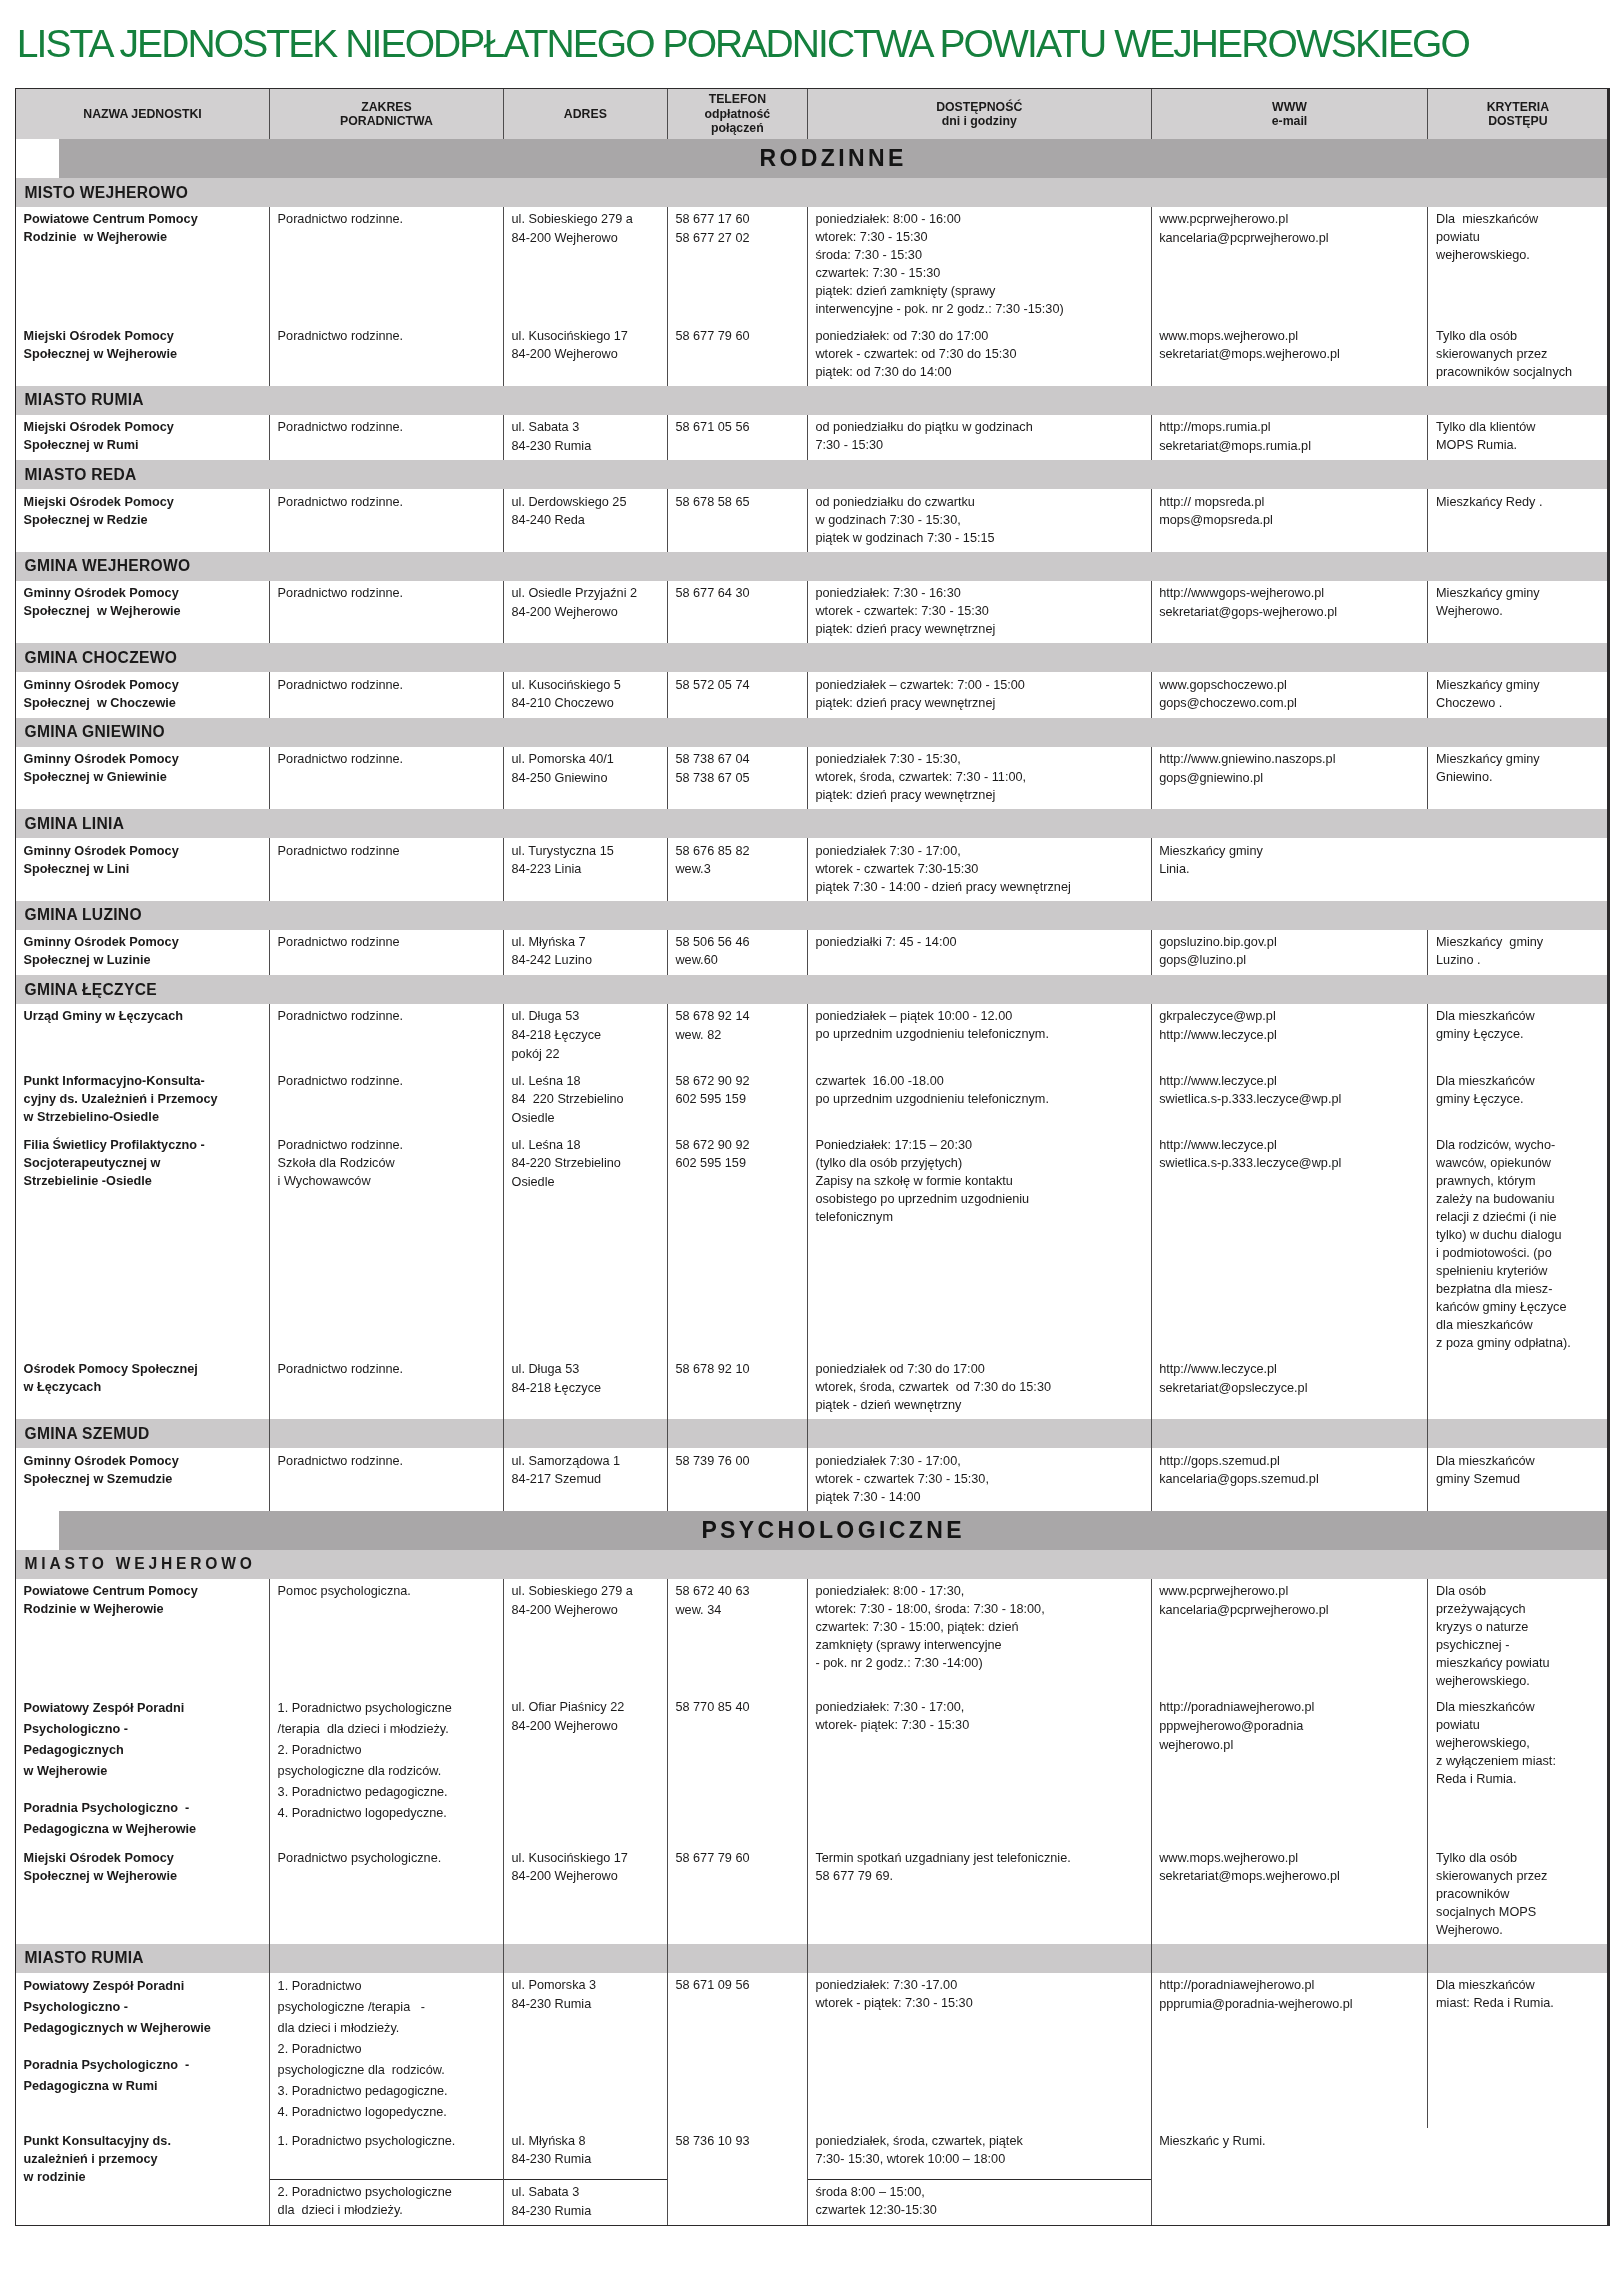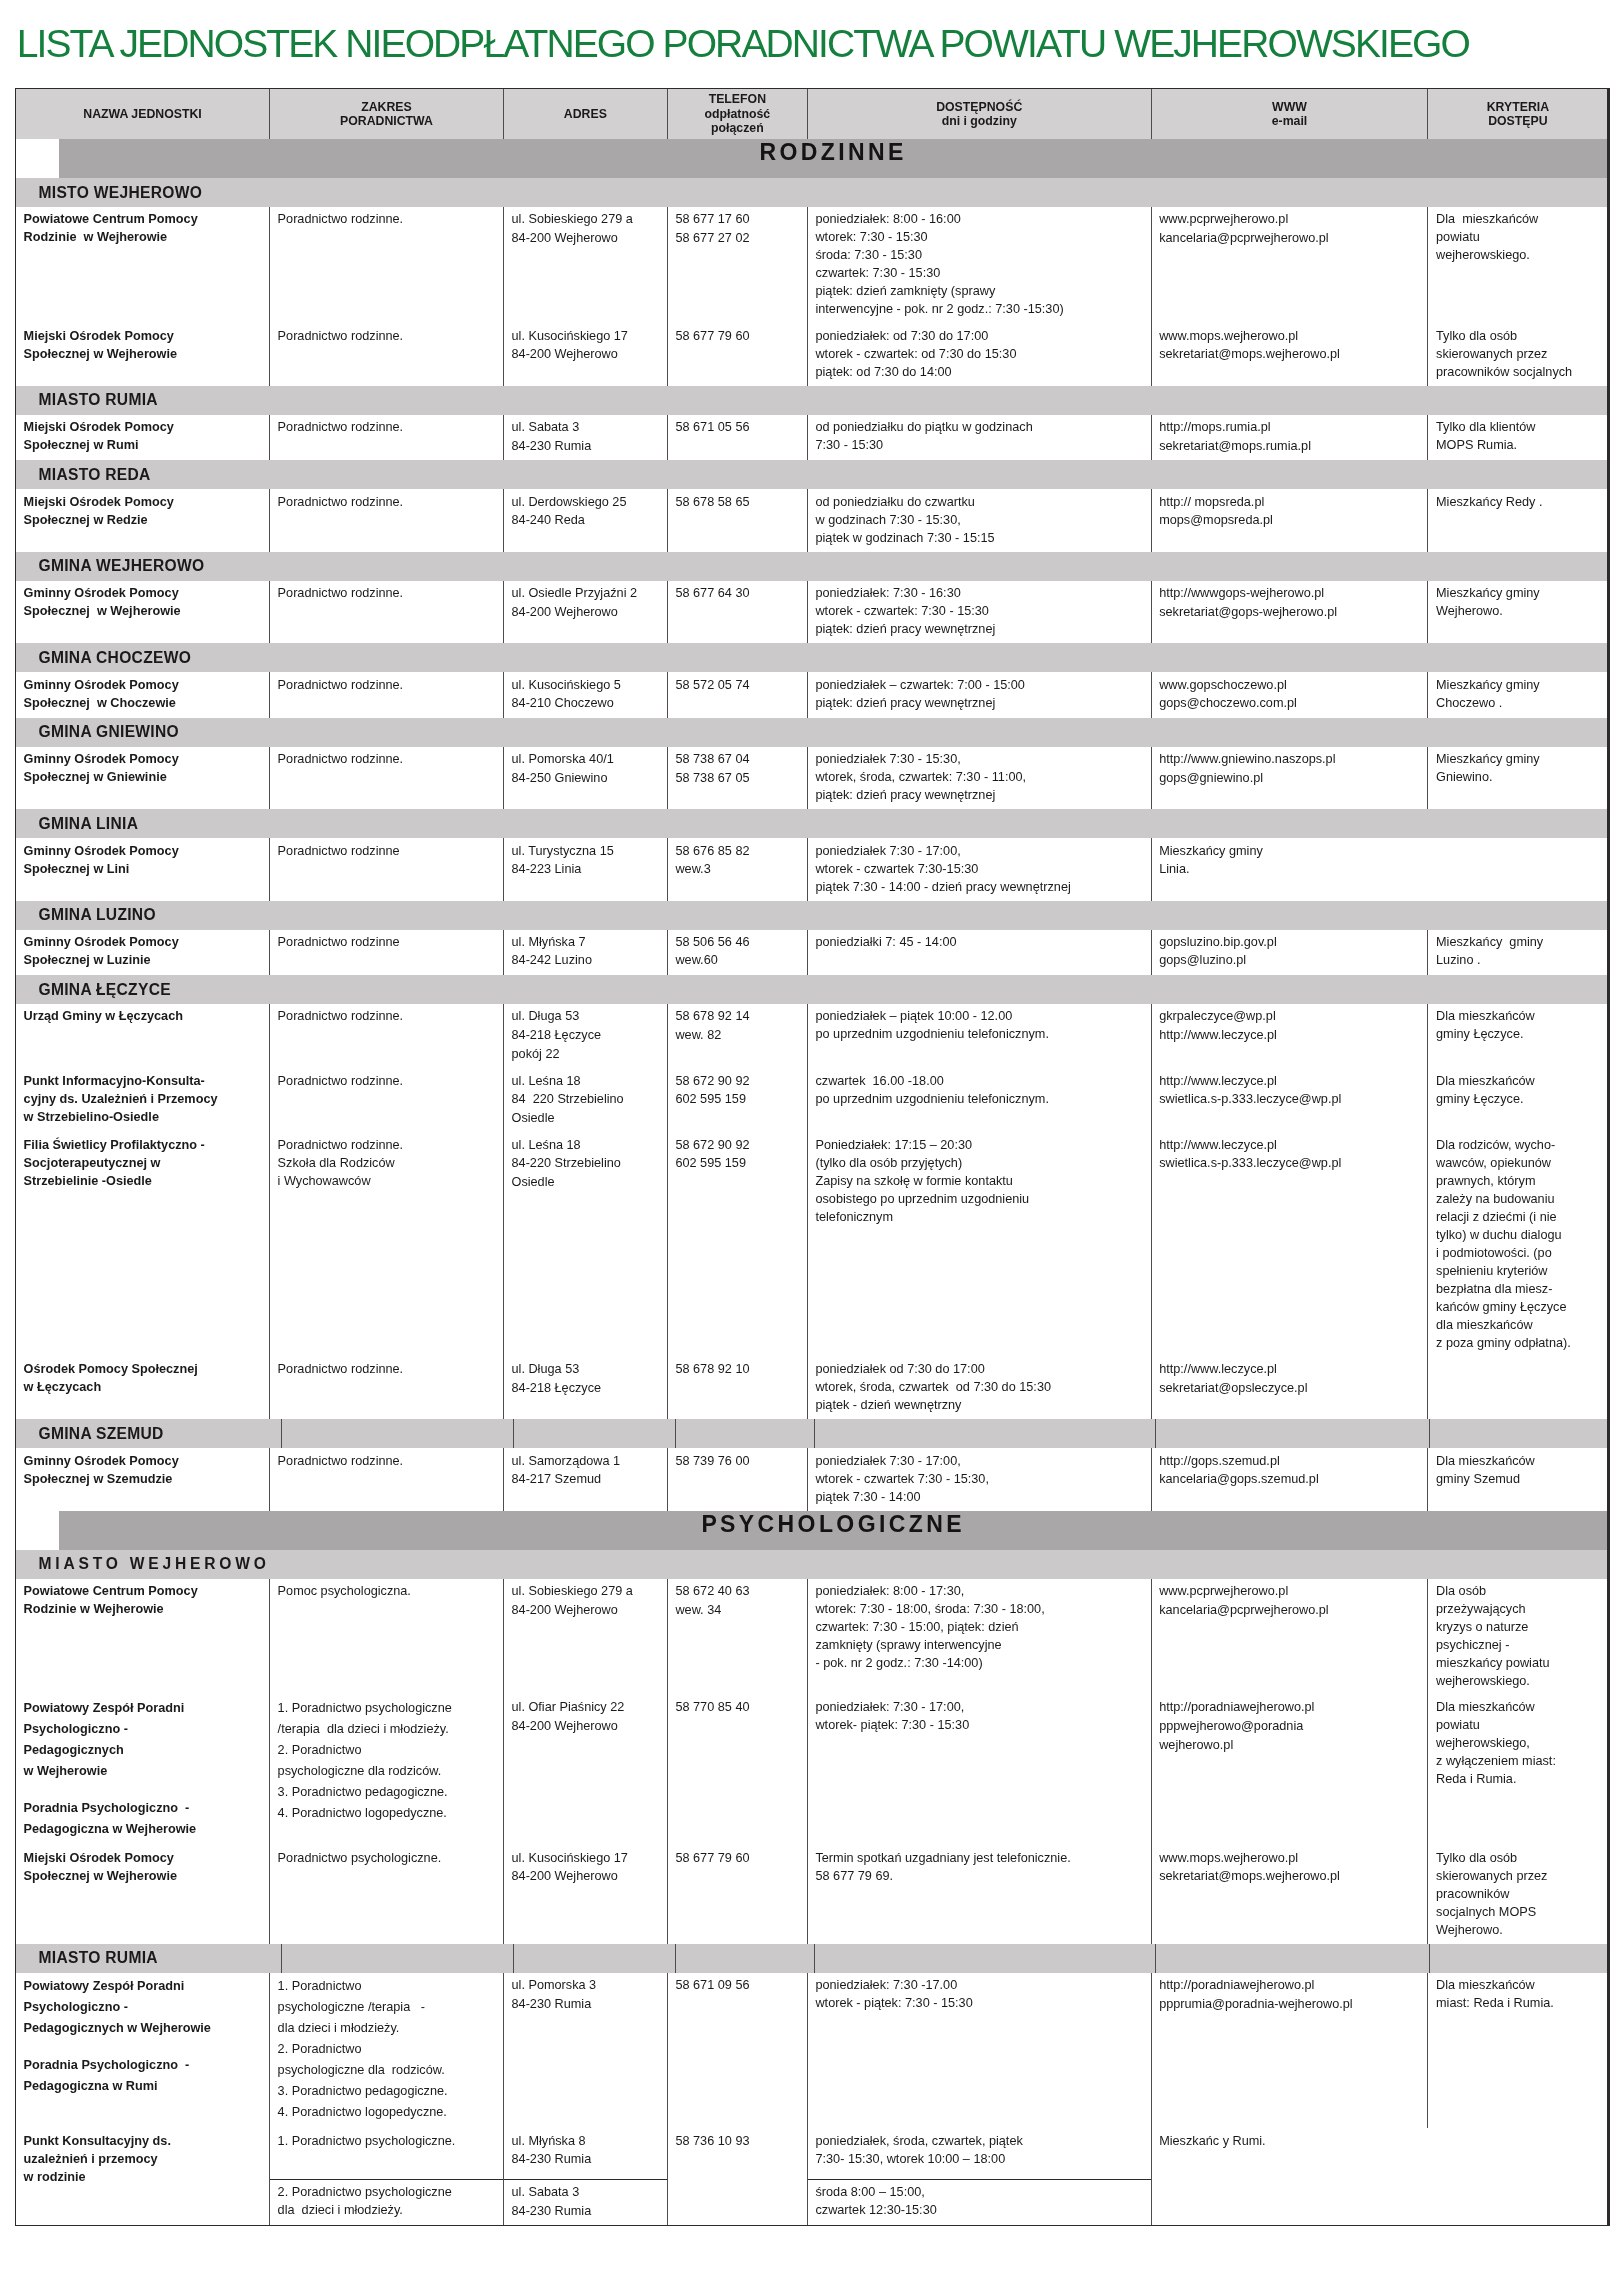--- a/index.html
+++ b/index.html
@@ -15,23 +15,23 @@
   .grid7 { display:grid; grid-template-columns:15.9% 14.7% 10.3% 8.8% 21.6% 17.4% 11.3%; }
   .grid7 > * + * { border-left:1.3px solid var(--line-mid); }
 
   .header-row { background:var(--c-header); min-height:49px; }
   .header-cell { display:flex; flex-direction:column; justify-content:center; align-items:center;
                  text-align:center; padding:3.4px 1.7px; }
   .header-cell .line { font-weight:700; font-size:12.3px; line-height:14.4px; }
 
   .band { min-height:29px; }
   .band.category { background:var(--c-cat); border-top-width:2.5px; min-height:39px;
-                   display:flex; align-items:flex-start; justify-content:center;margin-left:43px; }
+                   display:flex; align-items:center; justify-content:center;margin-left:43px; }
   .category-label { font-weight:700; font-size:23px; letter-spacing:3.4px; color:#141414; }
-  .band.area { background:var(--c-area); display:flex; align-items:center;padding-left:14px; }
+  .band.area { background:var(--c-area); display:flex; align-items:center; }
   .band.area.grid { display:grid; grid-template-columns:15.9% 14.7% 10.3% 8.8% 21.6% 17.4% 11.3%; }
   .band.area.grid > * + * { border-left:1.3px solid var(--line-mid); }
   .area-cell { min-height:29px; display:flex; align-items:center; }
   .area-label { font-weight:700; font-size:15.6px; padding:3.4px 8.5px; letter-spacing:0.3px; }
   .band.area.spaced .area-label { letter-spacing:3.8px; }
 
   .cell { padding:3.4px 7.6px 5px 7.6px; box-sizing:border-box; }
   .line { font-size:12.7px; line-height:18px; white-space:pre-wrap; }
   .line.spacer { min-height:16px; }
   .cell-name .line { font-weight:700; }

